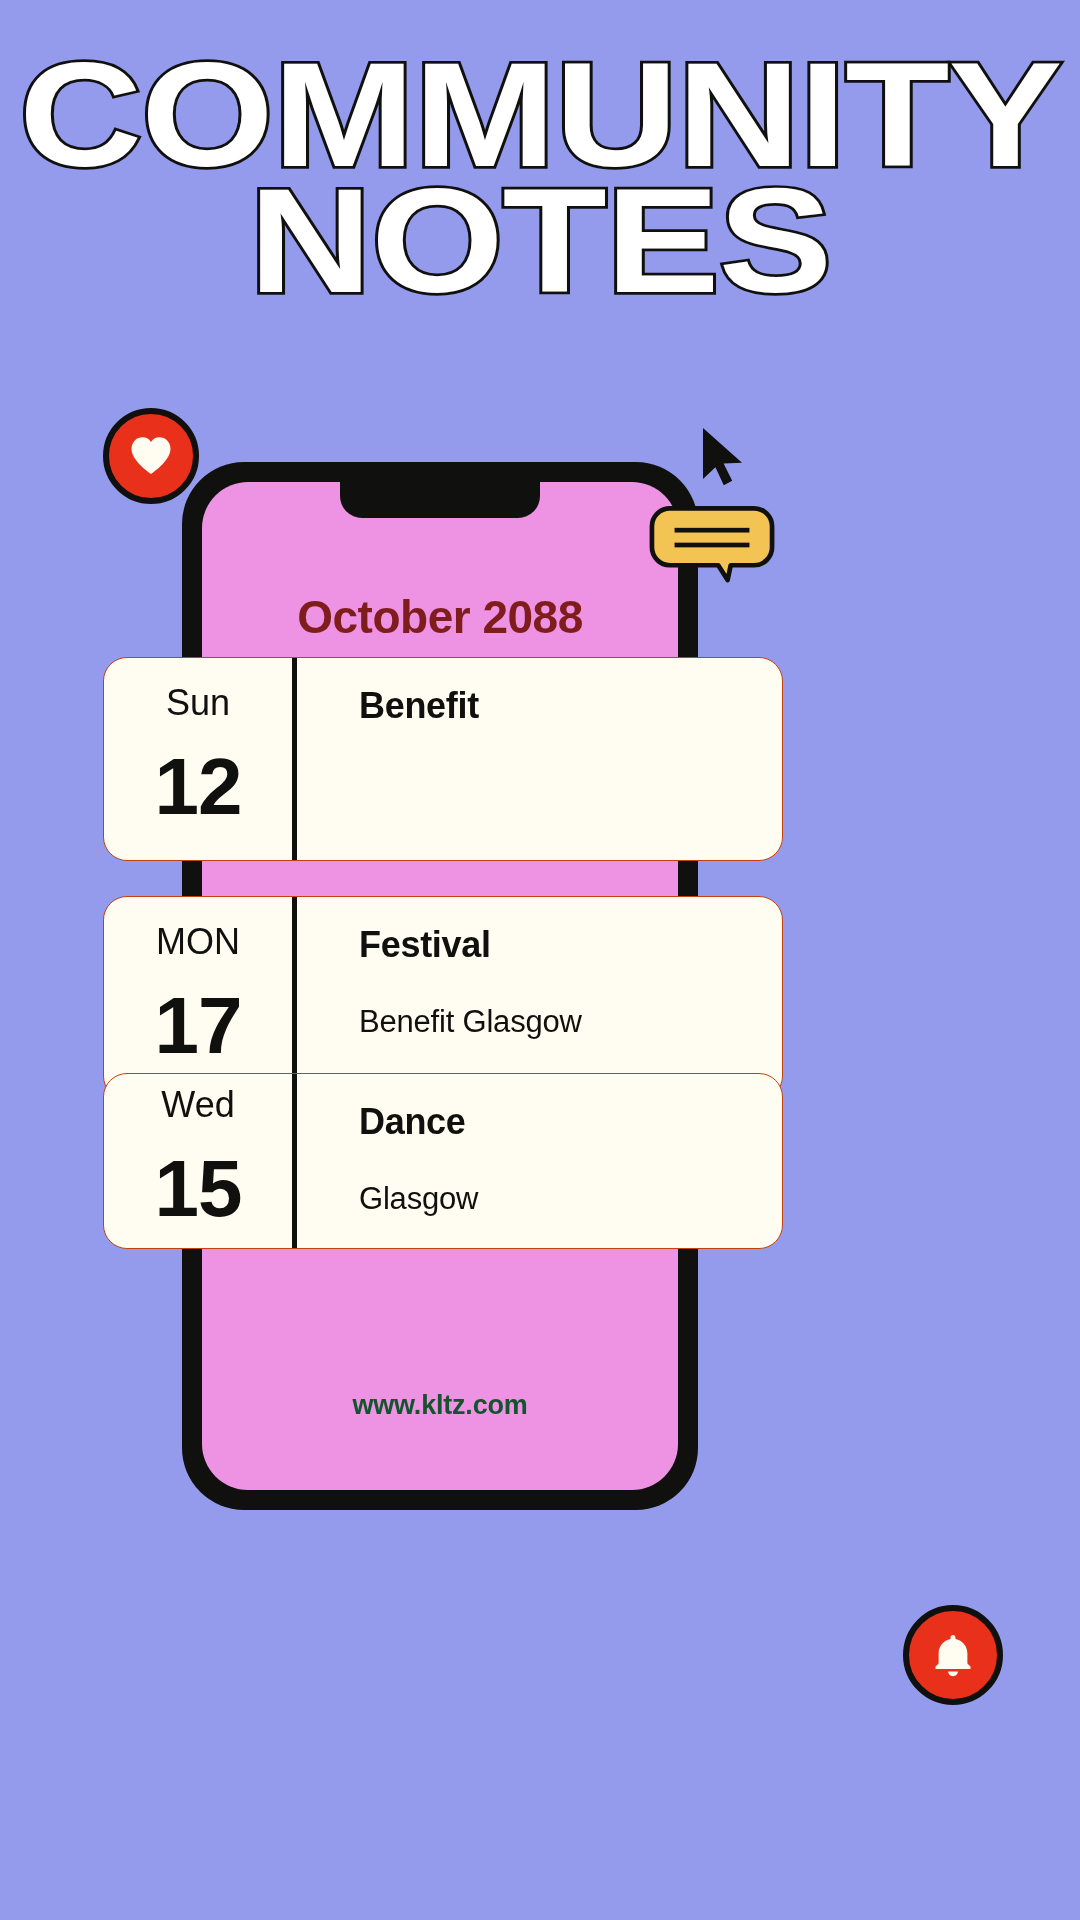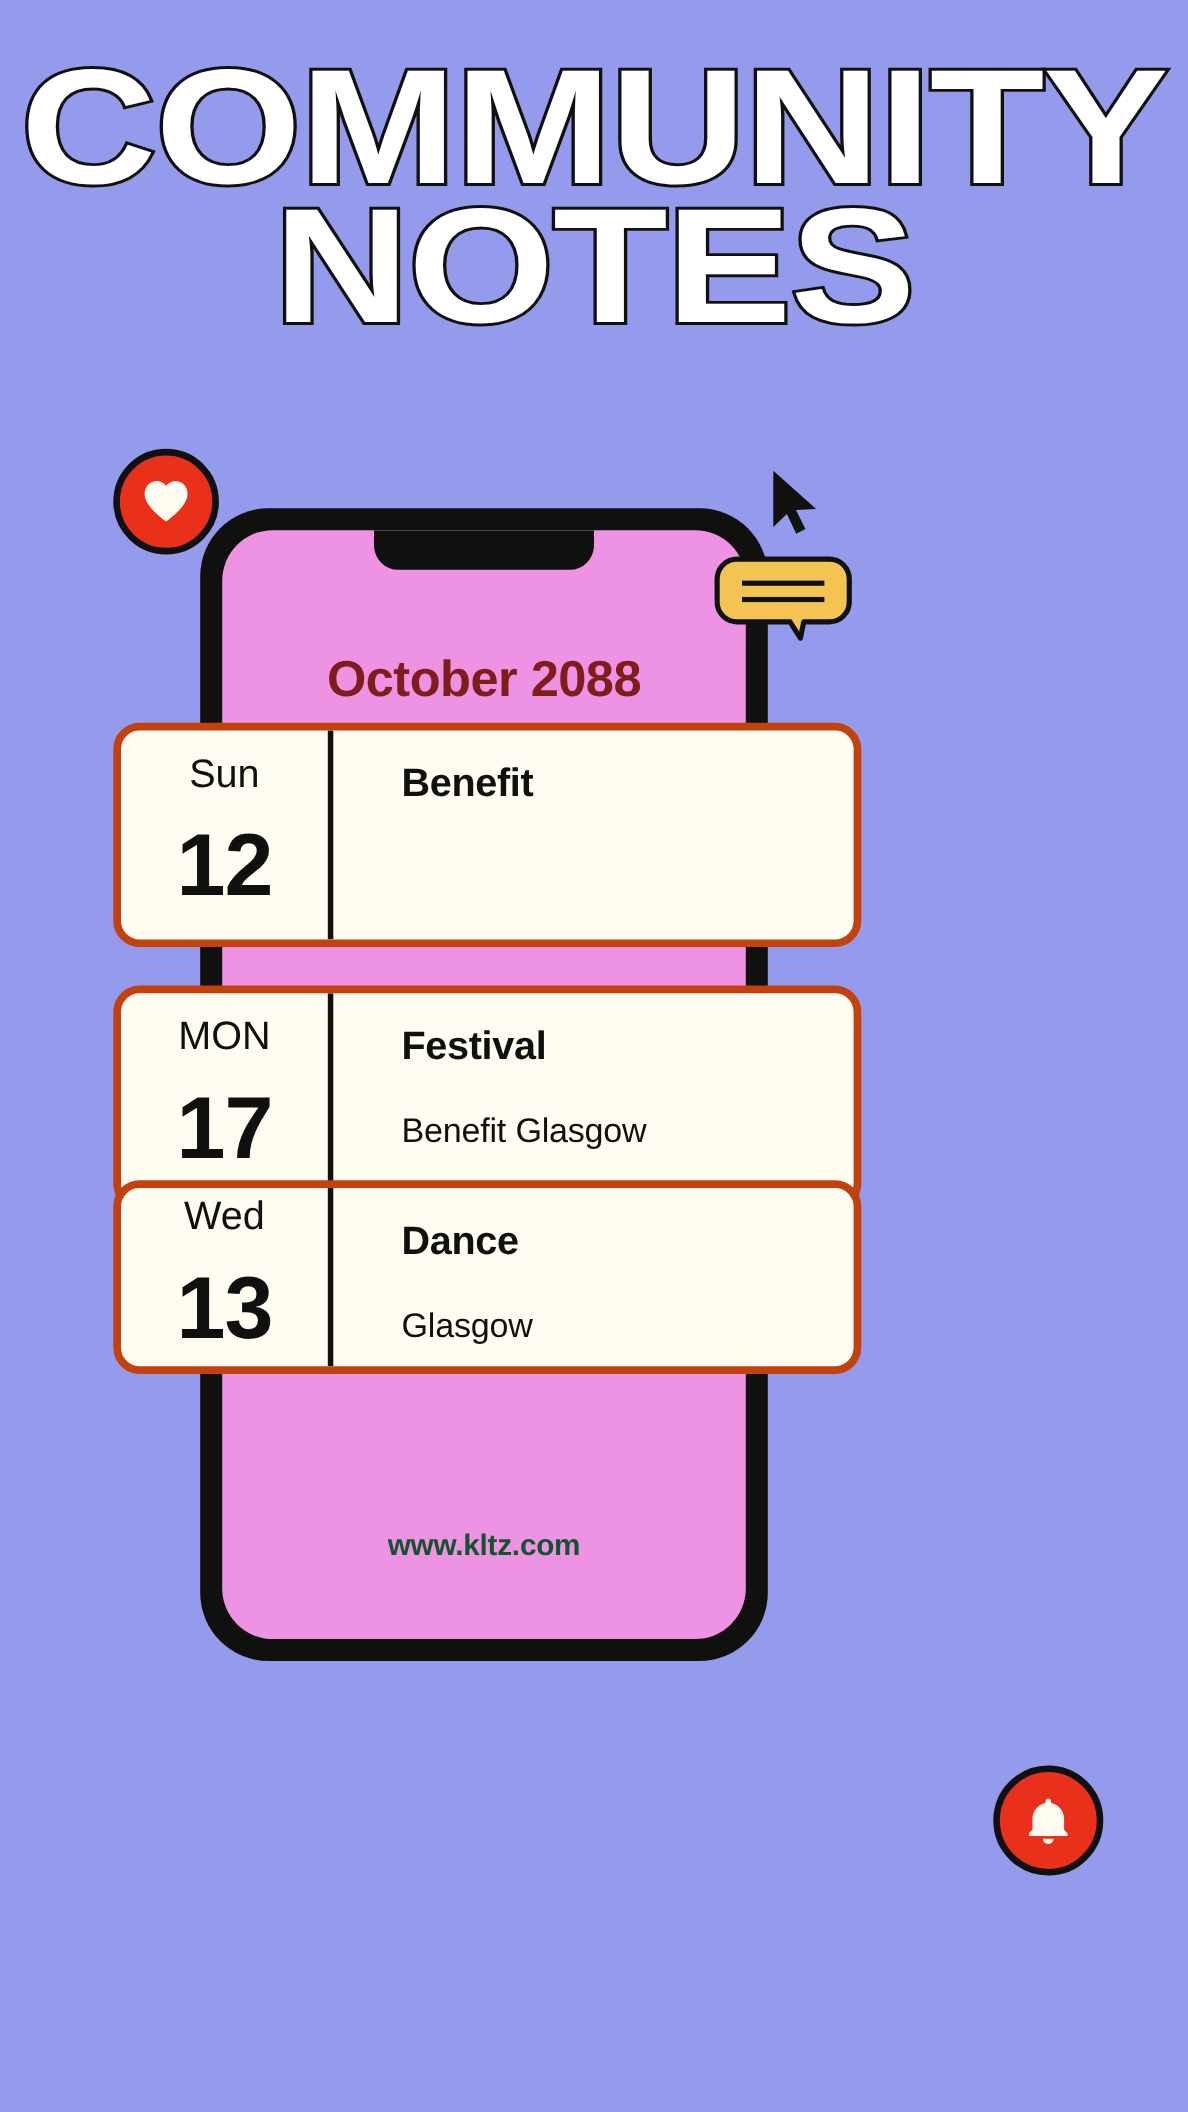--- a/index.html
+++ b/index.html
@@ -174,21 +174,21 @@
     top: 0;
     width: 1080px;
     height: 1920px;
     pointer-events: none;
   }
   .event-card {
     position: absolute;
     left: 103px;
     width: 680px;
     background: #FFFDF2;
-    border: 7px solid #c2410c;
+    border: 1px solid #c2410c;
     border-radius: 24px;
     display: flex;
     overflow: hidden;
     pointer-events: auto;
   }
   .card-1 { top: 657px; height: 204px; }
   .card-2 { top: 896px; height: 204px; }
   .card-3 { top: 1073px; height: 176px; }
 
   .card-date {
@@ -319,21 +319,21 @@
     </div>
     <div class="card-body">
       <div class="card-title">Festival</div>
       <div class="card-sub">Benefit Glasgow</div>
     </div>
   </div>
 
   <div class="event-card card-3">
     <div class="card-date">
       <div class="card-weekday">Wed</div>
-      <div class="card-daynum">13</div>
+      <div class="card-daynum">15</div>
     </div>
     <div class="card-body">
       <div class="card-title">Dance</div>
       <div class="card-sub">Glasgow</div>
     </div>
   </div>
 
 </div>
 
 <div class="bell-circle">

